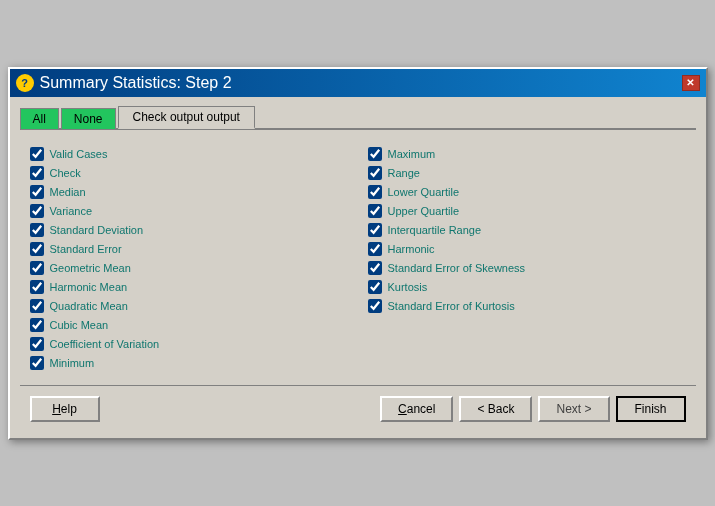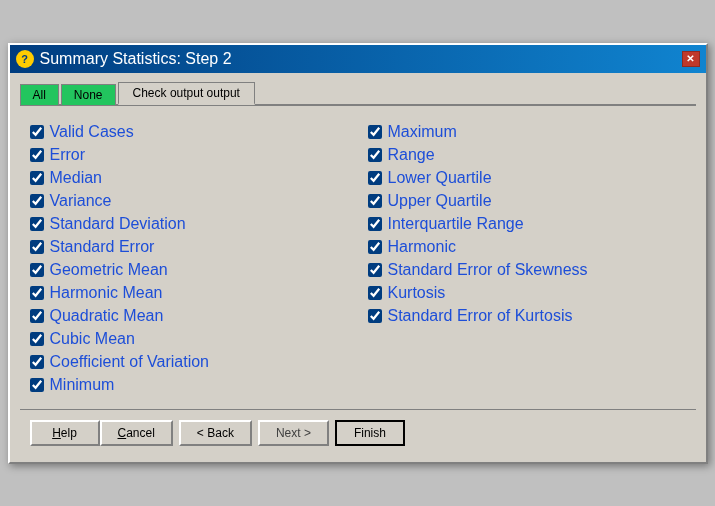--- a/index.html
+++ b/index.html
@@ -107,27 +107,28 @@
       padding: 1px 0;
     }
     .checkbox-item input[type="checkbox"] {
       width: 14px;
       height: 14px;
       cursor: pointer;
       accent-color: #003c7f;
       flex-shrink: 0;
     }
     .checkbox-label {
-      font-size: 16px;
-      color: #1d4ed8;
+      font-size: 11px;
+      color: #0f766e;
       user-select: none;
       cursor: pointer;
     }
     .button-row {
       display: flex;
+      justify-content: space-between;
       align-items: center;
       padding: 10px 10px 6px 10px;
       border-top: 1px solid #808080;
       margin-top: 6px;
     }
     .btn-group-left {
       display: flex;
       gap: 6px;
     }
     .btn-group-right {
@@ -196,21 +197,21 @@
 
     <div class="content-area">
       <div class="two-cols">
         <div class="left-col" id="left-col">
             <div class="checkbox-item">
               <input type="checkbox" id="cb_valid_cases" checked="" style="">
               <label for="cb_valid_cases" class="checkbox-label">Valid Cases</label>
             </div>
             <div class="checkbox-item">
               <input type="checkbox" id="cb_mean" checked="" style="">
-              <label for="cb_mean" class="checkbox-label">Error</label>
+              <label for="cb_mean" class="checkbox-label">Check</label>
             </div>
             <div class="checkbox-item">
               <input type="checkbox" id="cb_median" checked="" style="">
               <label for="cb_median" class="checkbox-label">Median</label>
             </div>
             <div class="checkbox-item">
               <input type="checkbox" id="cb_variance" checked="" style="">
               <label for="cb_variance" class="checkbox-label">Variance</label>
             </div>
             <div class="checkbox-item">

